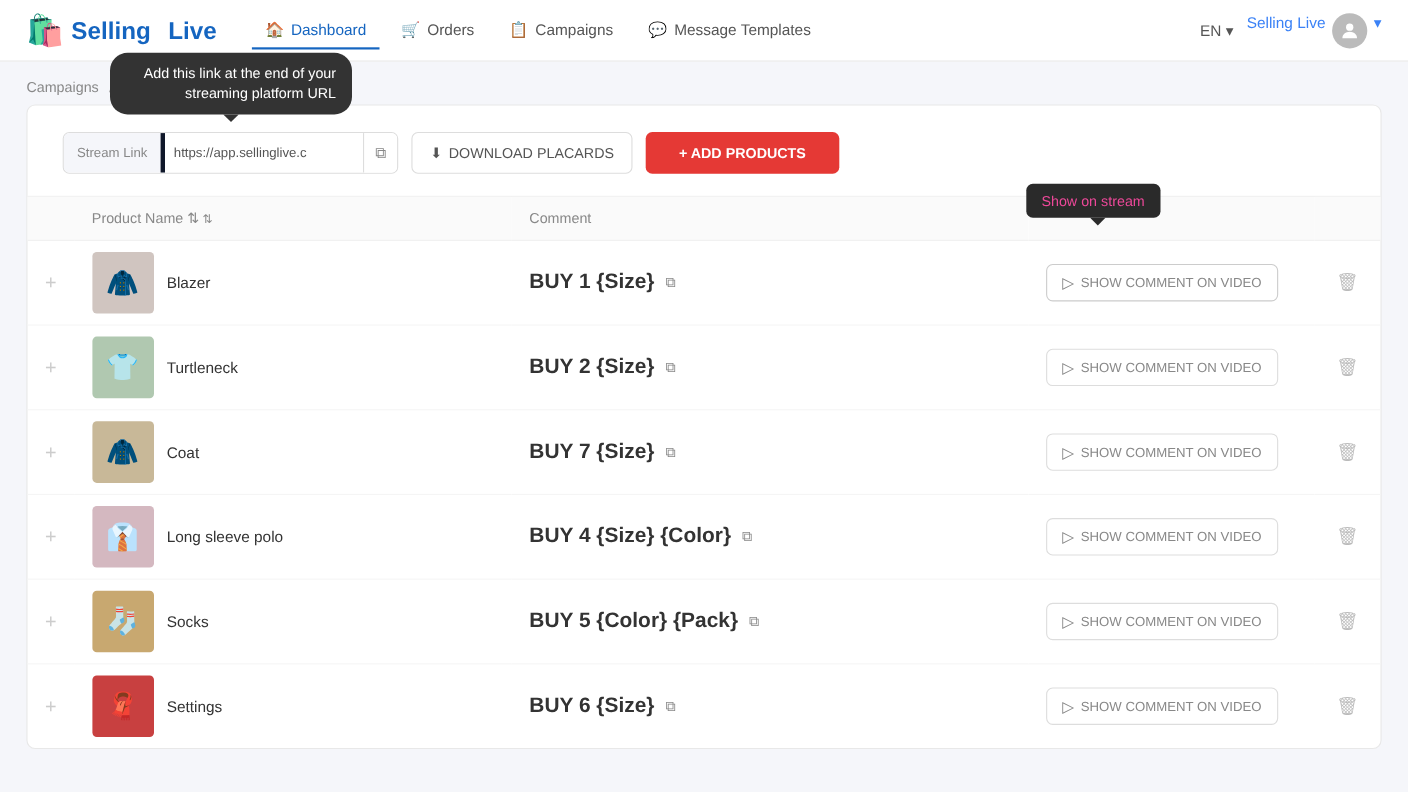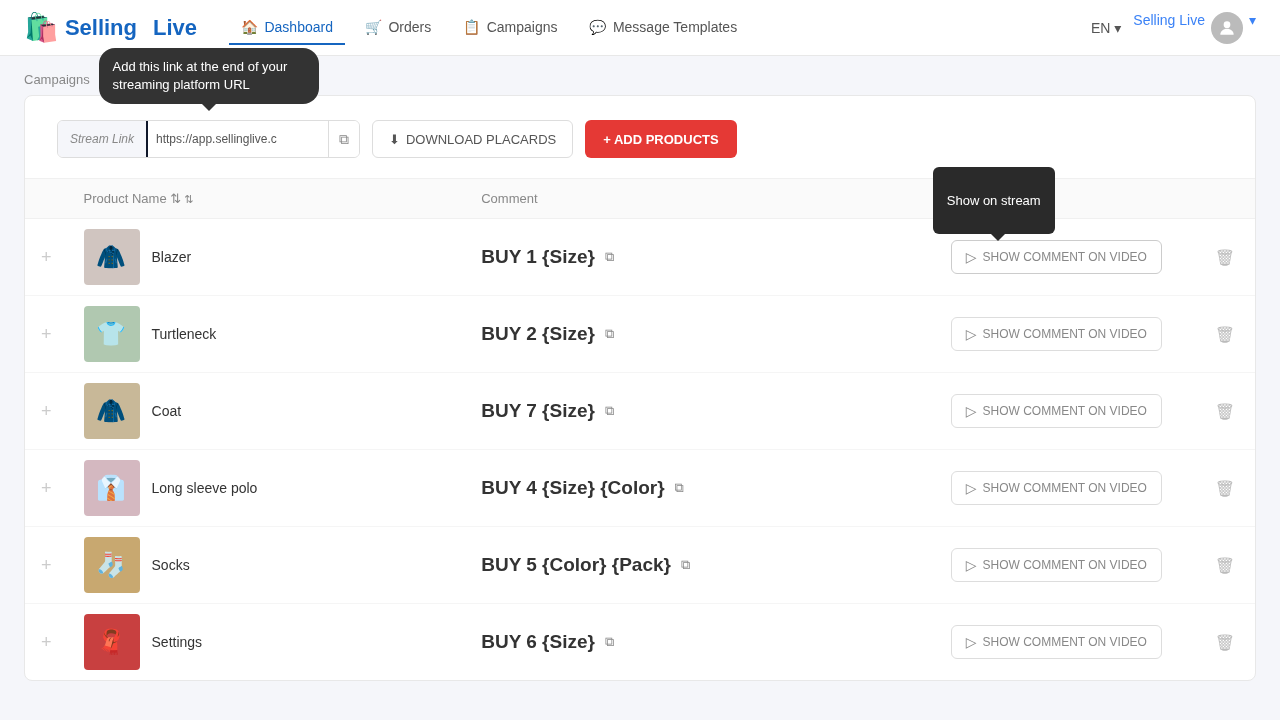--- a/index.html
+++ b/index.html
@@ -46,62 +46,62 @@
     }
     .campaign-title { font-size: 22px; font-weight: 700; color: #222; display: flex; align-items: center; gap: 8px; }
     .edit-icon { color: #4d90e0; cursor: pointer; font-size: 16px; }
     .header-actions { display: flex; align-items: center; gap: 12px; }
 
     
     .stream-link-group {
       display: flex; align-items: center; border: 1px solid #ddd; border-radius: 6px; overflow: hidden; height: 38px; position: relative;
     }
     .stream-link-label {
-      background: #f5f6fa; padding: 0 12px; font-size: 12px; color: #888; border-right: 2px solid #0f172a; height: 100%; display: flex; align-items: center; white-space: nowrap; font-style: italic;
+      background: #f5f6fa; padding: 0 12px; font-size: 12px; color: #888; border-right: 4px solid #0f172a; height: 100%; display: flex; align-items: center; white-space: nowrap;
     }
     .stream-link-input {
       border: none; outline: none; padding: 0 8px; font-size: 12px; color: #555; width: 180px; background: #fff;
     }
     .copy-btn { padding: 0 10px; background: #fff; border: none; cursor: pointer; color: #888; font-size: 14px; border-left: 1px solid #ddd; height: 100%; }
 
     
     .tooltip-wrapper { position: relative; }
     .tooltip-box {
       position: absolute;
       top: -72px;
       left: 50%;
       transform: translateX(-50%);
       background: #333;
       color: #fff;
       font-size: 13px;
       padding: 10px 14px;
       border-radius: 16px;
       width: 220px;
-      text-align: left;
+      text-align: right;
       line-height: 1.4;
       z-index: 100;
       pointer-events: none;
     }
     .tooltip-box::after {
       content: '';
       position: absolute;
       bottom: -7px;
       left: 50%;
       transform: translateX(-50%);
       border-left: 7px solid transparent;
       border-right: 7px solid transparent;
       border-top: 7px solid #333;
     }
 
     .download-btn {
       display: flex; align-items: center; gap: 6px; padding: 0 16px; height: 38px;
       background: #fff; border: 1px solid #ddd; border-radius: 6px; color: #555; font-size: 13px; cursor: pointer; white-space: nowrap;
     }
     .add-products-btn {
-      display: flex; align-items: center; gap: 6px; padding: 0 18px; height: 38px;
+      display: flex; align-items: center; gap: 6px; padding: 0 30px; height: 38px;
       background: #e53935; border: none; border-radius: 6px; color: #fff; font-size: 13px; font-weight: 600; cursor: pointer; white-space: nowrap;
     }
 
     
     .products-table { width: 100%; border-collapse: collapse; }
     .products-table thead tr { background: #fafafa; }
     .products-table th {
       padding: 12px 16px; text-align: left; font-size: 13px; font-weight: 500; color: #888;
       border-bottom: 1px solid #f0f0f0; border-top: none;
     }
@@ -130,23 +130,23 @@
       background: #fff; border: 1px solid #ddd; border-radius: 6px;
       color: #888; font-size: 12px; cursor: pointer; white-space: nowrap;
     }
     .show-comment-btn.active { border-color: #ccc; }
     .show-comment-icon { font-size: 14px; }
 
     
     .stream-tooltip {
       position: absolute;
       background: #2a2a2a;
-      color: #ffffff;
+      color: #ec4899;
       font-size: 13px;
-      padding: 26px 14px;
+      padding: 8px 14px;
       border-radius: 6px;
       white-space: nowrap;
       top: -12px;
       right: 140px;
       z-index: 50;
     }
     .stream-tooltip::after {
       content: '';
       position: absolute;
       bottom: -7px;

